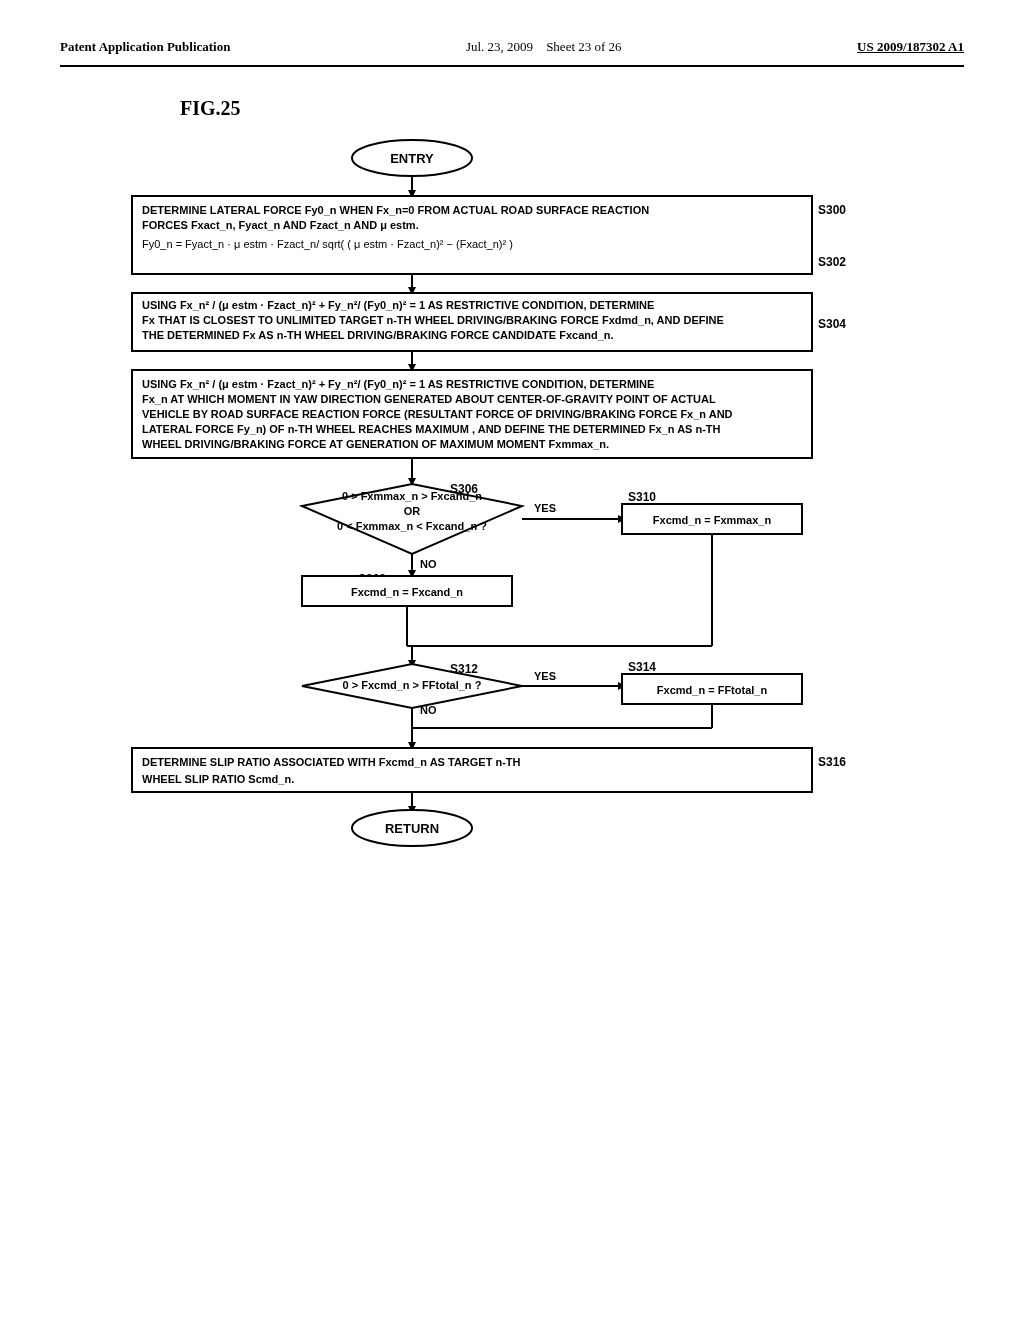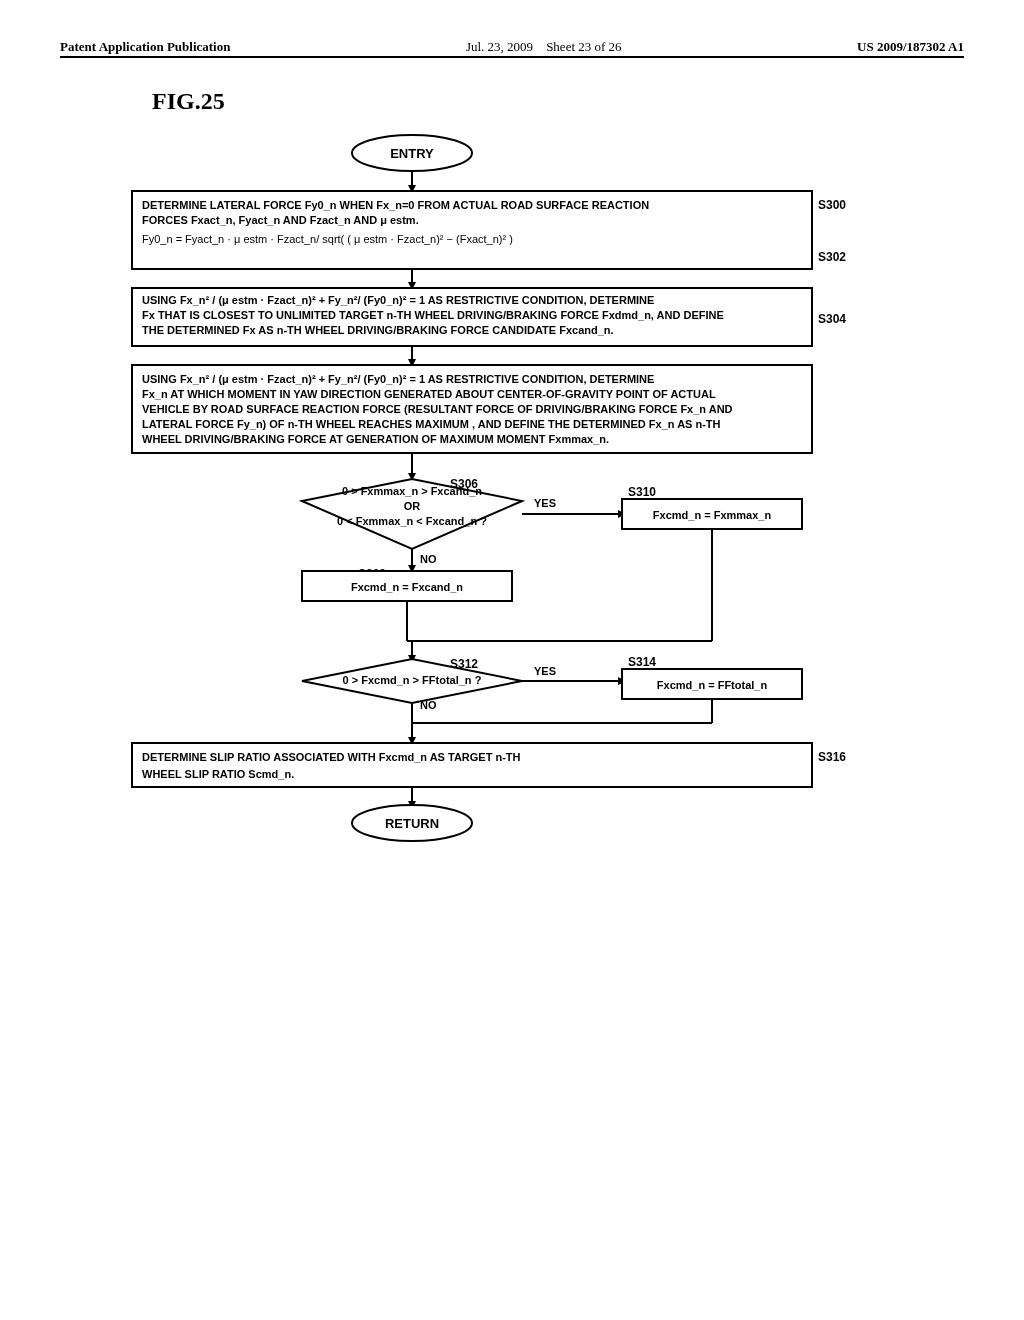--- a/index.html
+++ b/index.html
@@ -17,49 +17,50 @@
       height: 1320px;
       padding: 32px 60px 40px 60px;
       position: relative;
     }
     
     .header {
       display: flex;
       justify-content: space-between;
       align-items: baseline;
       border-bottom: 2px solid #000;
-      padding-bottom: 1px;
+      padding-bottom: 10px;
       margin-bottom: 30px;
     }
     .header-left {
       font-weight: bold;
       font-size: 13px;
     }
     .header-center {
       font-size: 13px;
       margin-top: 7px;
     }
     .header-right {
       font-size: 13px;
       font-weight: bold;
+      text-decoration: underline;
     }
 
     
     .figure-area {
       display: flex;
       flex-direction: column;
       align-items: center;
       margin-top: 10px;
     }
     .fig-title {
-      font-size: 24px;
+      font-size: 20px;
       font-weight: bold;
       margin-bottom: 16px;
       align-self: flex-start;
-      margin-left: 92px;
+      margin-left: 120px;
     }
 
     
     .fc-svg-container {
       position: relative;
       width: 820px;
     }
   </style>
 </head>
 <body>

